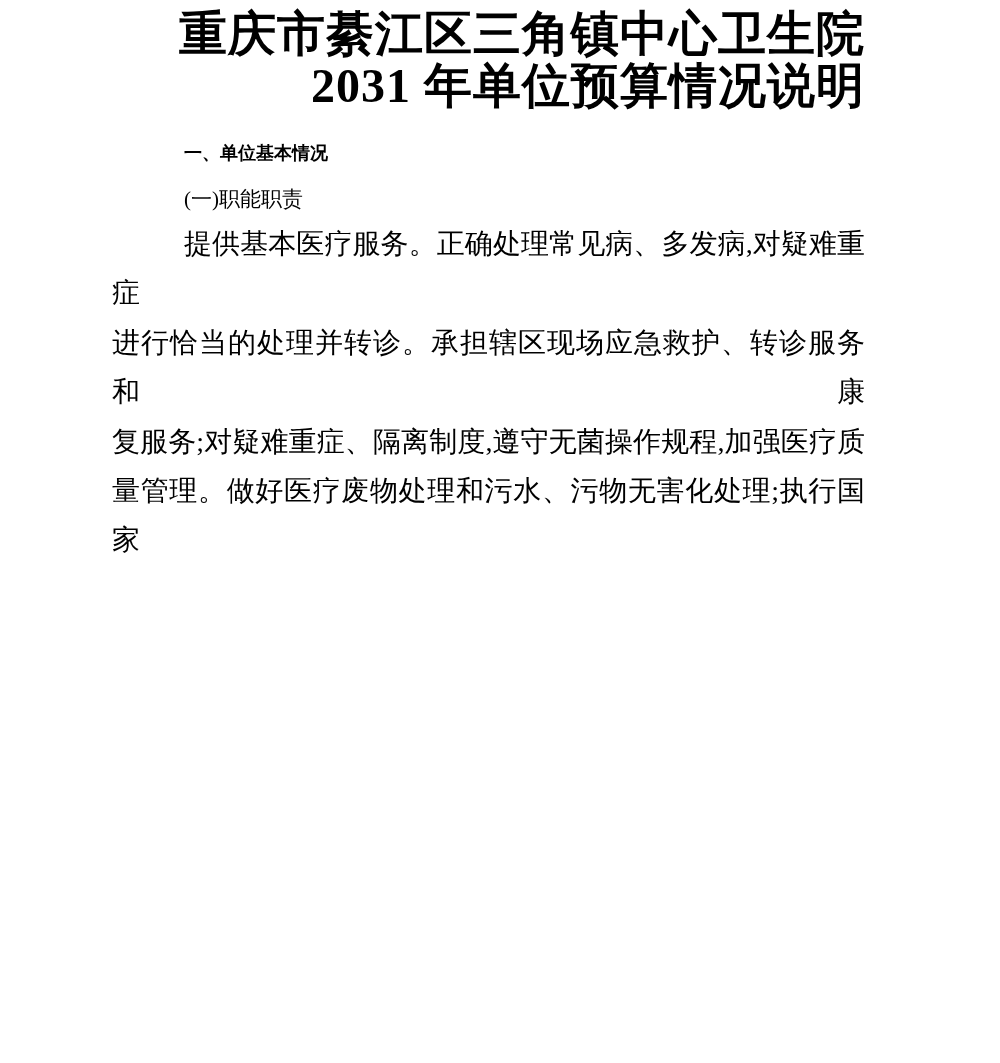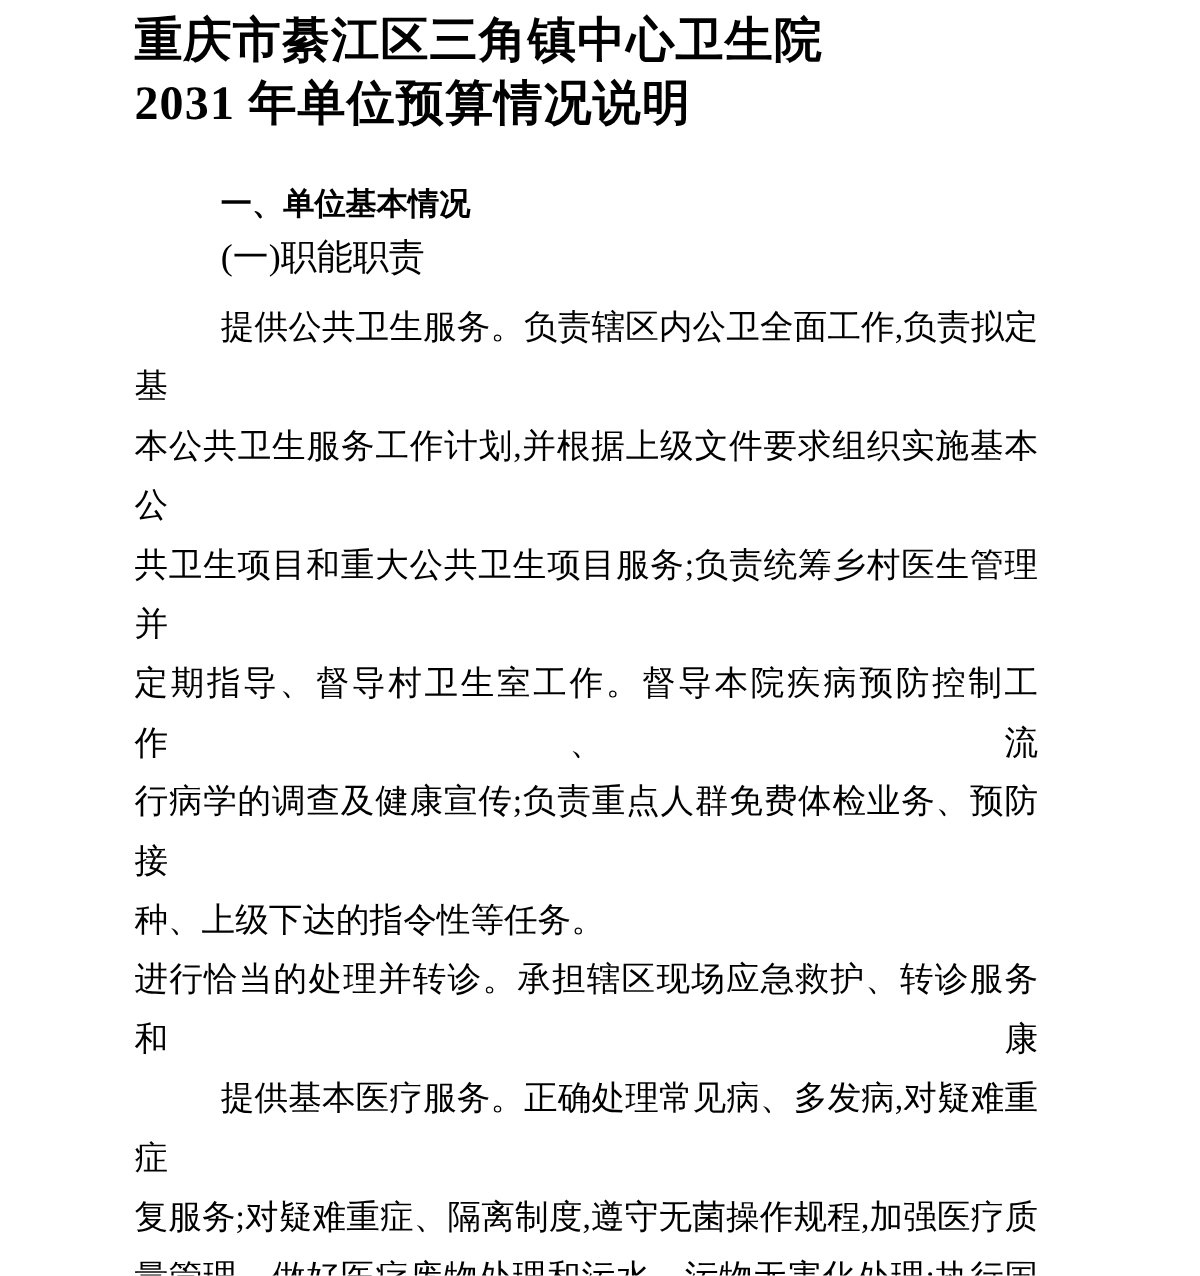--- a/index.html
+++ b/index.html
@@ -13,39 +13,39 @@
     color: #000000;
     overflow: hidden;
   }
   .page {
     box-sizing: border-box;
     width: 1000px;
     height: 1063px;
     padding: 8px 135px 0 112px;
   }
   .doc-title {
-    text-align: left;
+    text-align: right;
     font-family: "Liberation Serif", "DejaVu Serif", serif;
     font-weight: bold;
-    font-size: 40px;
+    font-size: 48px;
     line-height: 52px;
     letter-spacing: 1px;
   }
   .section-heading {
-    margin: 40px 0 0 72px;
+    margin: 24px 0 0 72px;
     font-family: "Liberation Sans", "DejaVu Sans", sans-serif;
     font-weight: bold;
-    font-size: 26px;
+    font-size: 18px;
     line-height: 34px;
   }
   .sub-heading {
     margin: 9px 0 0 72px;
     font-family: "Liberation Serif", "DejaVu Serif", serif;
     font-weight: normal;
-    font-size: 30px;
+    font-size: 21px;
     line-height: 40px;
   }
   .para {
     margin: 0;
   }
   .para.p1 {
     margin-top: 14px;
   }
   .line {
     font-family: "Liberation Serif", "DejaVu Serif", serif;
@@ -69,30 +69,22 @@
 
   <div class="doc-title">
     <div class="title-line">重庆市綦江区三角镇中心卫生院</div>
     <div class="title-line">2031 年单位预算情况说明</div>
   </div>
 
   <div class="section-heading">一、单位基本情况</div>
 
   <div class="sub-heading">(一)职能职责</div>
 
-  <div class="para p1">
-    <div class="line first">提供公共卫生服务。负责辖区内公卫全面工作,负责拟定基</div>
-    <div class="line">本公共卫生服务工作计划,并根据上级文件要求组织实施基本公</div>
-    <div class="line">共卫生项目和重大公共卫生项目服务;负责统筹乡村医生管理并</div>
-    <div class="line">定期指导、督导村卫生室工作。督导本院疾病预防控制工作、流</div>
-    <div class="line">行病学的调查及健康宣传;负责重点人群免费体检业务、预防接</div>
-    <div class="line last">种、上级下达的指令性等任务。</div>
-  </div>
 
   <div class="para">
+    <div class="line first">提供基本医疗服务。正确处理常见病、多发病,对疑难重症</div>
     <div class="line">进行恰当的处理并转诊。承担辖区现场应急救护、转诊服务和康</div>
-    <div class="line first">提供基本医疗服务。正确处理常见病、多发病,对疑难重症</div>
     <div class="line">复服务;对疑难重症、隔离制度,遵守无菌操作规程,加强医疗质</div>
     <div class="line">量管理。做好医疗废物处理和污水、污物无害化处理;执行国家</div>
 
   </div>
 
 </div>
 
 </body></html>

